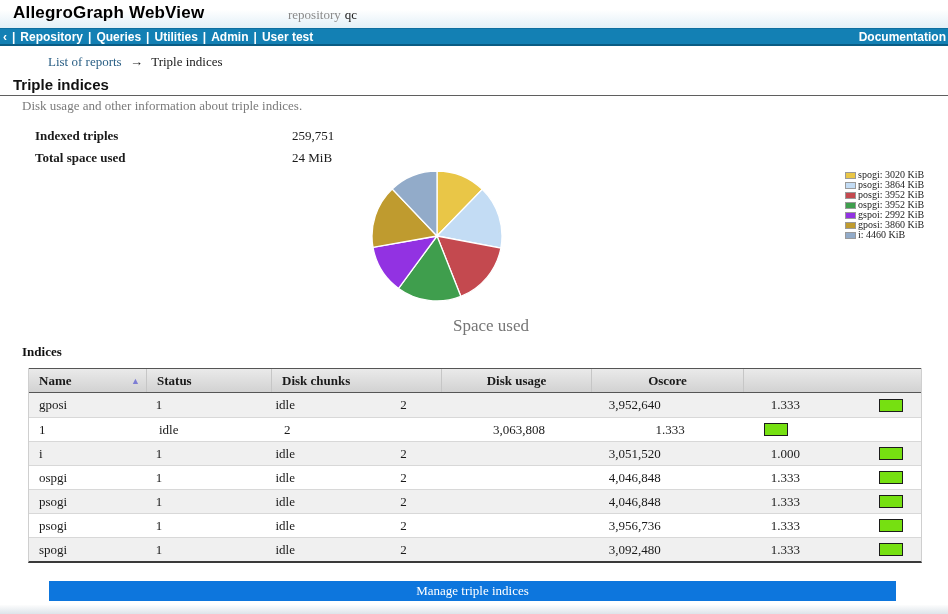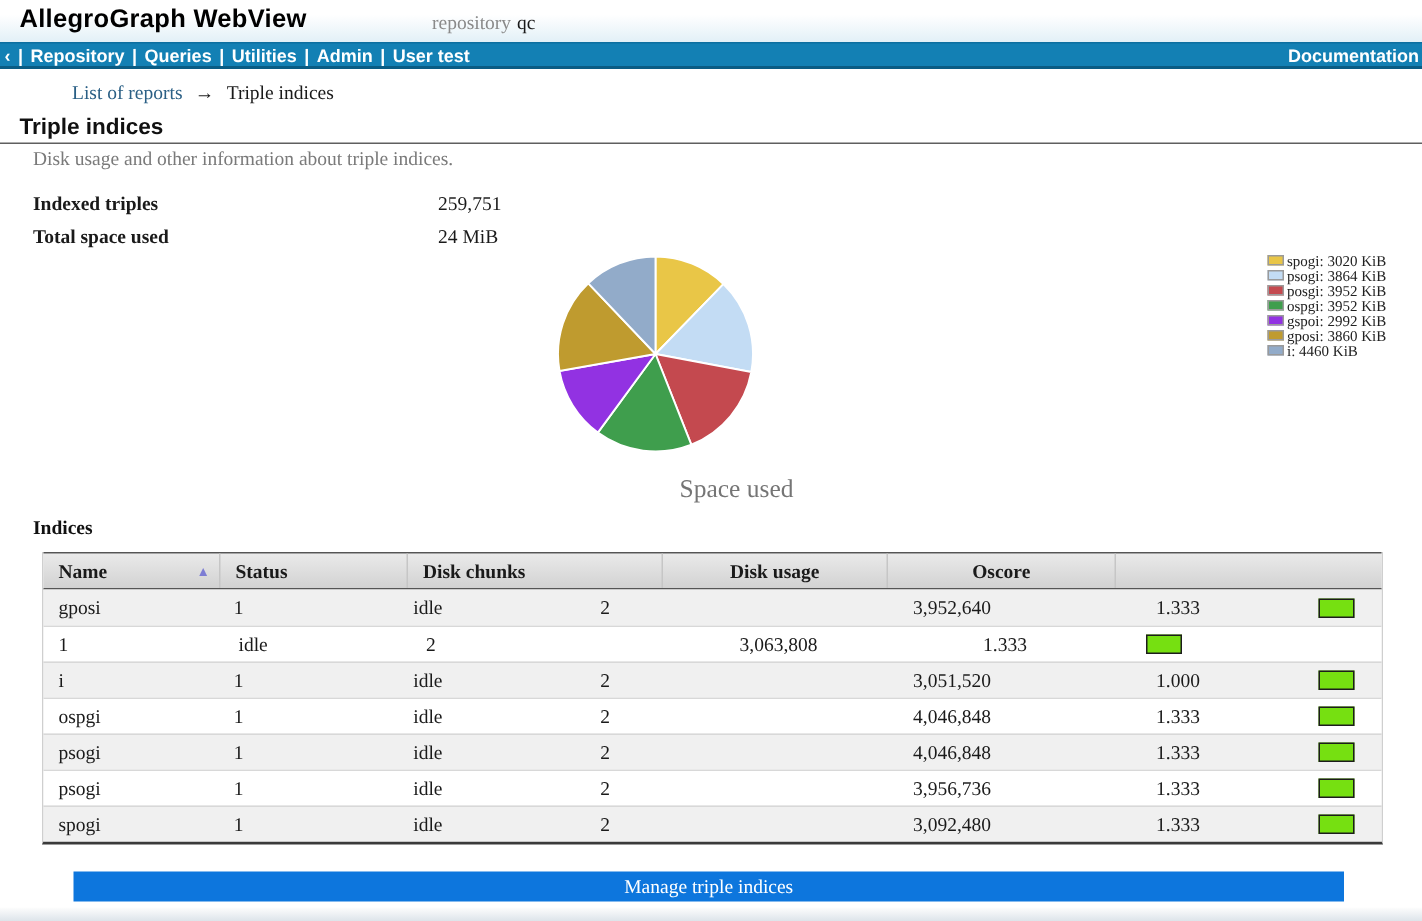--- a/index.html
+++ b/index.html
@@ -32,31 +32,31 @@
   .crumb-rest { margin-left:5px; }
 
   
   .page-title { position:absolute; top:76px; left:13px; font-family:"Liberation Sans",sans-serif;
                 font-weight:bold; font-size:15px; color:#111; }
   .title-rule { position:absolute; top:95px; left:0; width:948px; border-top:1px solid #5f5f5f; }
   .page-desc { position:absolute; top:98px; left:22px; font-size:13px; color:#7a7a7a; }
 
   
   .metric { position:absolute; left:22px; font-size:13px; color:#1a1a1a; width:600px; }
-  .metric .lbl { font-weight:bold; }
+  .metric .lbl { font-weight:bold;margin-left:13px; }
   .metric .val { position:absolute; left:270px; font-weight:normal; }
   .metric-0 { top:128px; } .metric-1 { top:150px; }
 
   
   .pie-wrap { position:absolute; left:370px; top:169px; width:134px; height:134px; }
   .pie-caption { position:absolute; left:345px; top:316px; width:184px; text-align:right;
                  font-size:17px; color:#757575; }
   
   .legend { position:absolute; left:845px; top:170px; font-size:10px; color:#222; line-height:10px; }
-  .legend-item { display:flex; align-items:flex-start; height:10px; white-space:nowrap; }
+  .legend-item { display:flex; align-items:center; height:10px; white-space:nowrap; }
   .legend-swatch { display:inline-block; width:11px; height:7px; border:1px solid #9a9a9a; margin-right:2px; }
 
   
   .indices-label { position:absolute; top:344px; left:22px; font-size:13px; font-weight:bold; color:#111; }
   .table { position:absolute; top:368px; left:28px; width:894px;
            border-left:1px solid #cfcfcf; border-right:1px solid #cfcfcf;
            border-bottom:2px solid #3a3a3a; font-size:13px; color:#1a1a1a; }
   .thead { display:flex; height:25px; background:linear-gradient(#eaeaea,#d2d2d2);
            border-top:1px solid #555; border-bottom:1px solid #555; font-weight:bold; }
   .th { display:flex; align-items:center; padding-left:10px; cursor:pointer; position:relative; }

